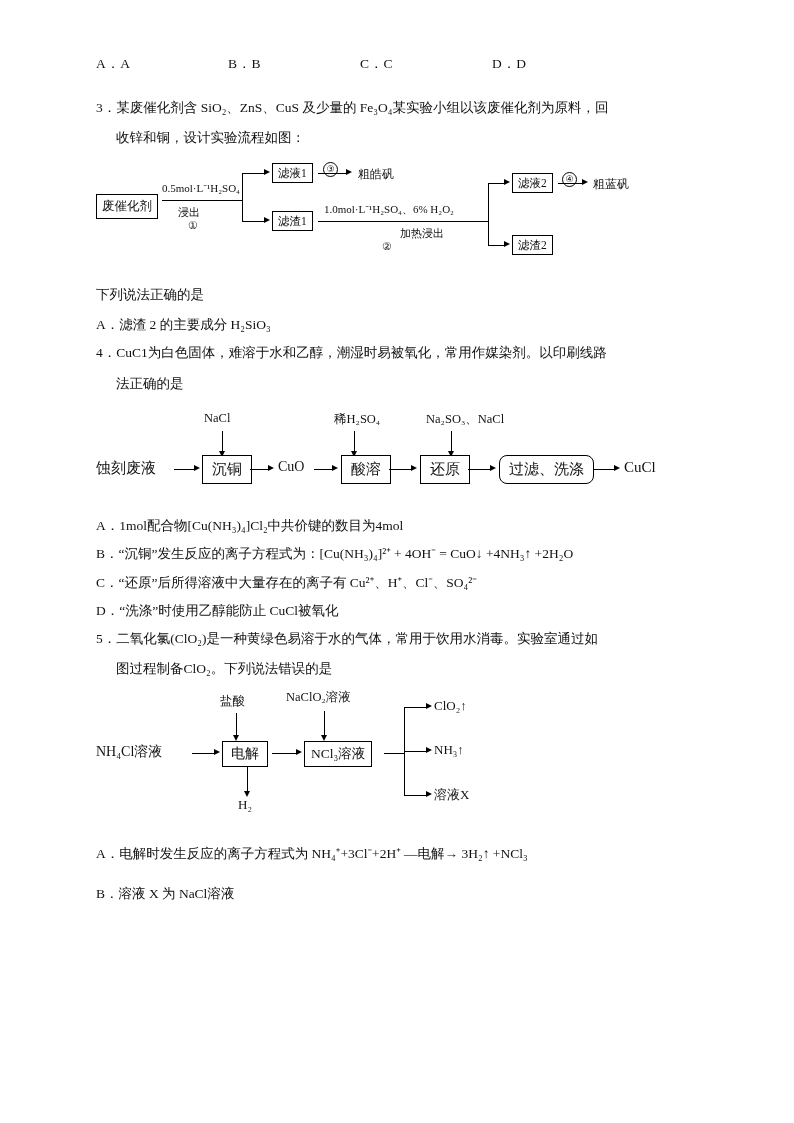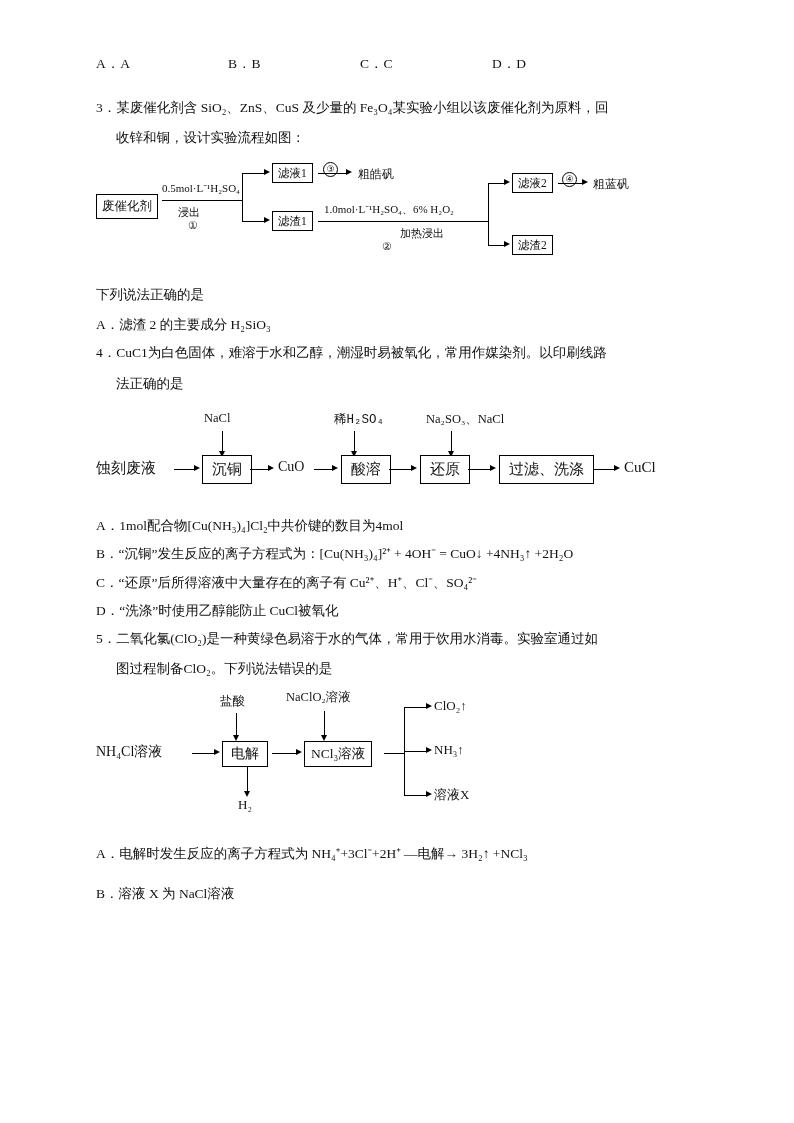--- a/index.html
+++ b/index.html
@@ -173,21 +173,21 @@
   <div class="choice">A．滤渣 2 的主要成分 H₂SiO₃</div>
 
   <div class="q hang" style="margin-top:2px">
     <span>4．</span><span>CuC1为白色固体，难溶于水和乙醇，潮湿时易被氧化，常用作媒染剂。以印刷线路</span>
   </div>
   <div class="q" style="padding-left:20px">法正确的是</div>
 
   <div id="diagram2">
 
     <div class="abs lbl" style="left:108px;top:4px;font-size:12.5px;">NaCl</div>
-    <div class="abs lbl" style="left:238px;top:4px;font-size:12.5px;font-family:Liberation Mono, monospace;">稀H₂SO₄</div>
+    <div class="abs lbl" style="left:238px;top:4px;font-size:12.5px;">稀H₂SO₄</div>
     <div class="abs lbl" style="left:330px;top:4px;font-size:12.5px;">Na₂SO₃、NaCl</div>
 
     <div class="vline" style="left:126px;top:24px;height:22px;"></div>
     <div class="arrowD" style="left:122.5px;top:44px;"></div>
     <div class="vline" style="left:258px;top:24px;height:22px;"></div>
     <div class="arrowD" style="left:254.5px;top:44px;"></div>
     <div class="vline" style="left:355px;top:24px;height:22px;"></div>
     <div class="arrowD" style="left:351.5px;top:44px;"></div>
 
     <div class="abs" style="left:0;top:52px;font-size:15px;">蚀刻废液</div>
@@ -202,21 +202,21 @@
     <div class="arrowR" style="left:236px;top:58.5px;"></div>
 
     <div class="abs bigbox" style="left:245px;top:48px;">酸溶</div>
     <div class="hline" style="left:293px;top:62px;width:24px;"></div>
     <div class="arrowR" style="left:315px;top:58.5px;"></div>
 
     <div class="abs bigbox" style="left:324px;top:48px;">还原</div>
     <div class="hline" style="left:372px;top:62px;width:24px;"></div>
     <div class="arrowR" style="left:394px;top:58.5px;"></div>
 
-    <div class="abs bigbox" style="left:403px;top:48px;">过滤、洗涤</div>
+    <div class="abs bigbox" style="left:403px;top:48px;border-radius:8px;">过滤、洗涤</div>
     <div class="hline" style="left:498px;top:62px;width:22px;"></div>
     <div class="arrowR" style="left:518px;top:58.5px;"></div>
     <div class="abs" style="left:528px;top:52px;font-size:15px;">CuCl</div>
   </div>
 
   <div class="choice">A．1mol配合物[Cu(NH₃)₄]Cl₂中共价键的数目为4mol</div>
   <div class="choice">B．“沉铜”发生反应的离子方程式为：[Cu(NH₃)₄]²⁺ + 4OH⁻ = CuO↓ +4NH₃↑ +2H₂O</div>
   <div class="choice">C．“还原”后所得溶液中大量存在的离子有 Cu²⁺、H⁺、Cl⁻、SO₄²⁻</div>
   <div class="choice">D．“洗涤”时使用乙醇能防止 CuCl被氧化</div>
 

